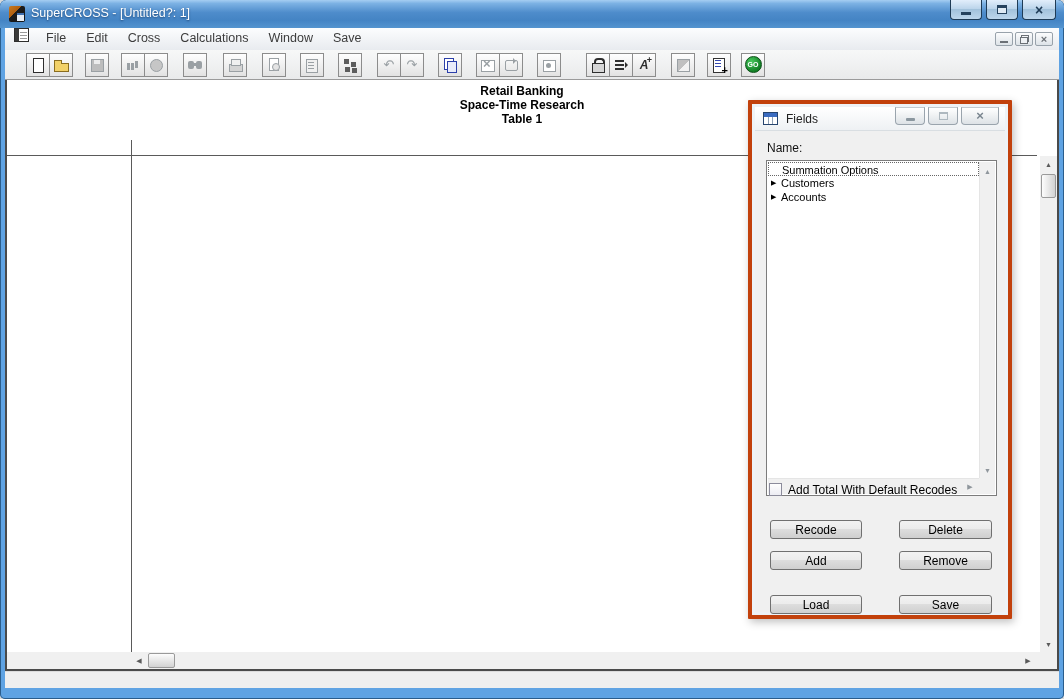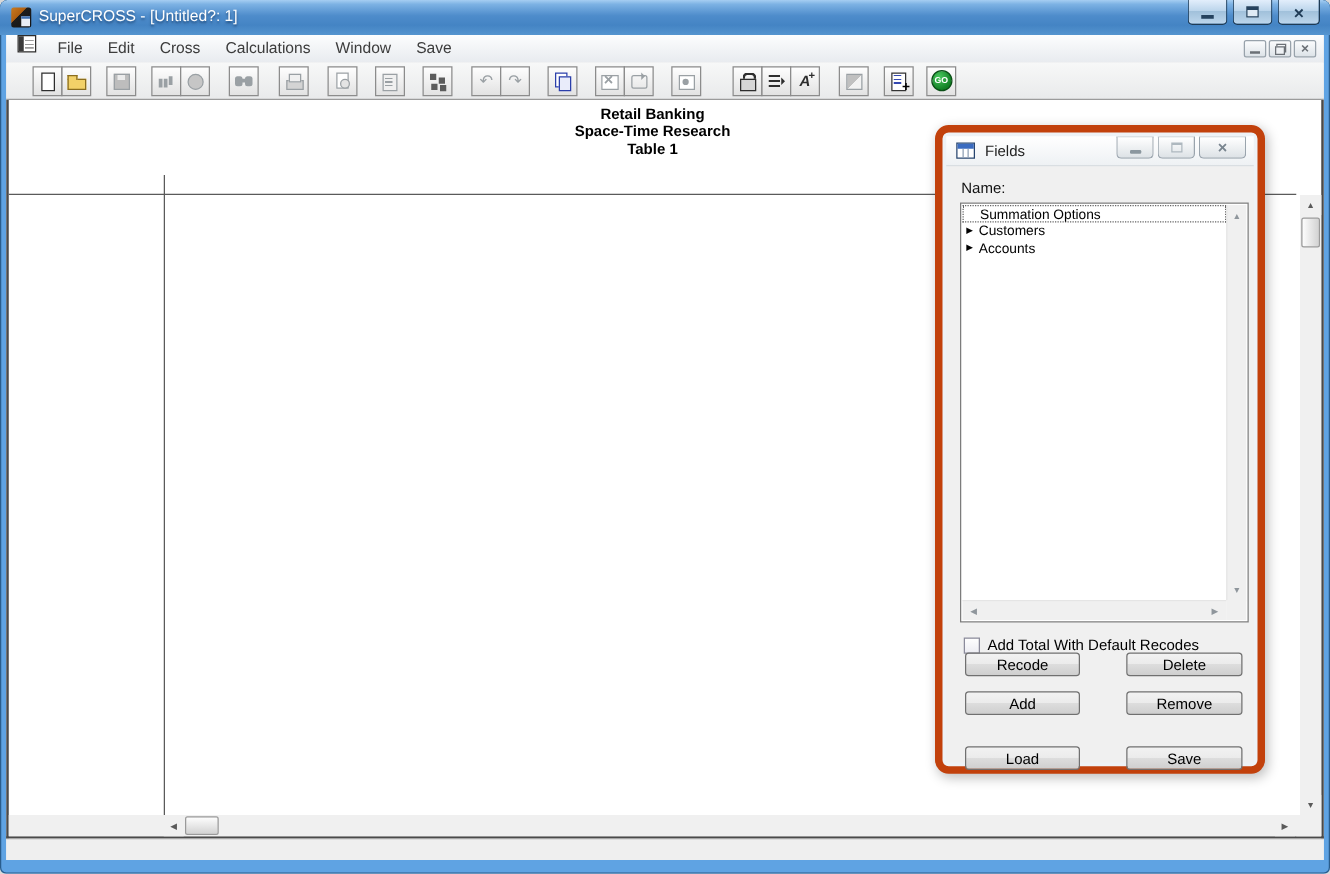--- a/index.html
+++ b/index.html
@@ -128,21 +128,21 @@
     font-size:7px;color:#5a5a5a;background:#f0f0f0}
   .sb-thumb{position:absolute;border:1px solid #9a9a9a;border-radius:2px;
     background:linear-gradient(90deg,#fdfdfd,#d2d2d2)}
   .sb-thumb.h{background:linear-gradient(180deg,#fdfdfd,#d2d2d2)}
   .corner{position:absolute;right:0;bottom:0;width:20px;height:17px;background:#f4f4f4}
 
   .status{position:absolute;left:0;right:0;bottom:0;height:17px;background:#efefef;border-top:1px solid #dcdcdc}
 
   
   .dialog{position:absolute;left:748px;top:100px;width:264px;height:519px;z-index:10;
-    background:#eef2f6;border:6px solid #c2410c;border-radius:11px;
+    background:#eef2f6;border:4px solid #c2410c;border-radius:1px;
     box-shadow:2px 3px 9px rgba(0,0,0,.25)}
   .dlg-title{position:absolute;left:3px;right:3px;top:3px;height:23px;
     background:linear-gradient(180deg,#ffffff,#eef1f4);display:flex;align-items:center}
   .dlg-icon{position:relative;width:15px;height:13px;margin-left:8px;background:#fff;border:1px solid #26446e}
   .dlg-icon::before{content:"";position:absolute;left:0;top:0;right:0;height:4px;background:#3a6bc0}
   .dlg-icon::after{content:"";position:absolute;left:4px;top:4px;width:1px;height:7px;background:#8fa0b4;box-shadow:4px 0 0 #8fa0b4}
   .dlg-title-text{margin-left:8px;font-size:12px;color:#222}
   .dlg-btns{position:absolute;top:3px;right:9px;display:flex;gap:3px}
   .dlg-cap{height:18px;border:1px solid #9aa4ad;border-top-color:#c3cad0;border-radius:0 0 4px 4px;
     background:linear-gradient(180deg,#ffffff,#dde2e6);
@@ -157,21 +157,21 @@
   .lst{position:absolute;left:11px;top:29px;width:231px;height:336px;background:#fff;border:1px solid #7c7c7c}
   .lst-items{position:absolute;left:1px;top:1px;right:17px}
   .lst-item{position:relative;height:14px;line-height:14px;font-size:11px;color:#000;padding-left:13px}
   .lst-item.focus{border:1px dotted #666}
   .lst-item .tri{position:absolute;left:3px;top:0;font-size:7px;color:#000}
   .lst-vsb{position:absolute;right:1px;top:1px;width:16px;height:317px;background:#f0f0f0;border-left:1px solid #e5e5e5}
   .lst-hsb{position:absolute;left:1px;bottom:1px;right:17px;height:16px;background:#f0f0f0;border-top:1px solid #e5e5e5}
   .lst-corner{position:absolute;right:1px;bottom:1px;width:16px;height:16px;background:#f0f0f0}
   .lsb-btn{position:absolute;display:flex;align-items:center;justify-content:center;font-size:7px;color:#8f969c}
 
-  .cb-row{position:absolute;left:14px;top:376px;display:flex;align-items:flex-end}
+  .cb-row{position:absolute;left:14px;top:352px;display:flex;align-items:flex-start}
   .cb{width:13px;height:13px;border:1px solid #8b8b9b;background:linear-gradient(180deg,#fefefe,#ededf3);flex:none}
   .cb-label{margin-left:6px;font-size:12px;color:#000}
   .dlg-btn{position:absolute;height:19px;font-size:12px;color:#000;
     border:1px solid #707070;border-radius:3px;
     background:linear-gradient(180deg,#f2f2f2 0%,#ebebeb 49%,#dddddd 50%,#cfcfcf 100%);
     display:flex;align-items:center;justify-content:center}
   .col1{left:15px;width:92px}.col2{left:144px;width:93px}
   .row1{top:389px}.row2{top:420px}.row3{top:464px}
 </style>
 </head>

